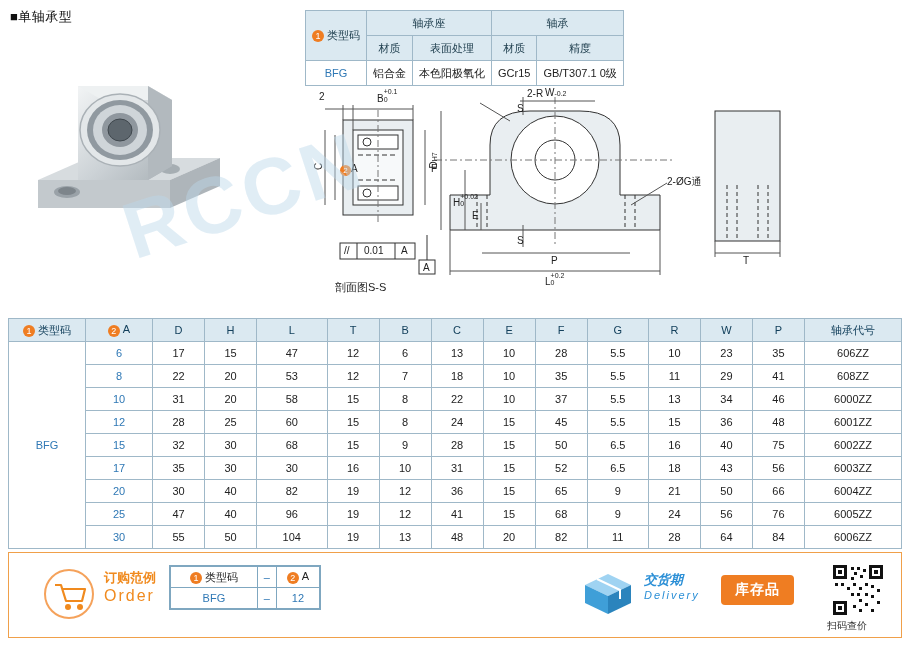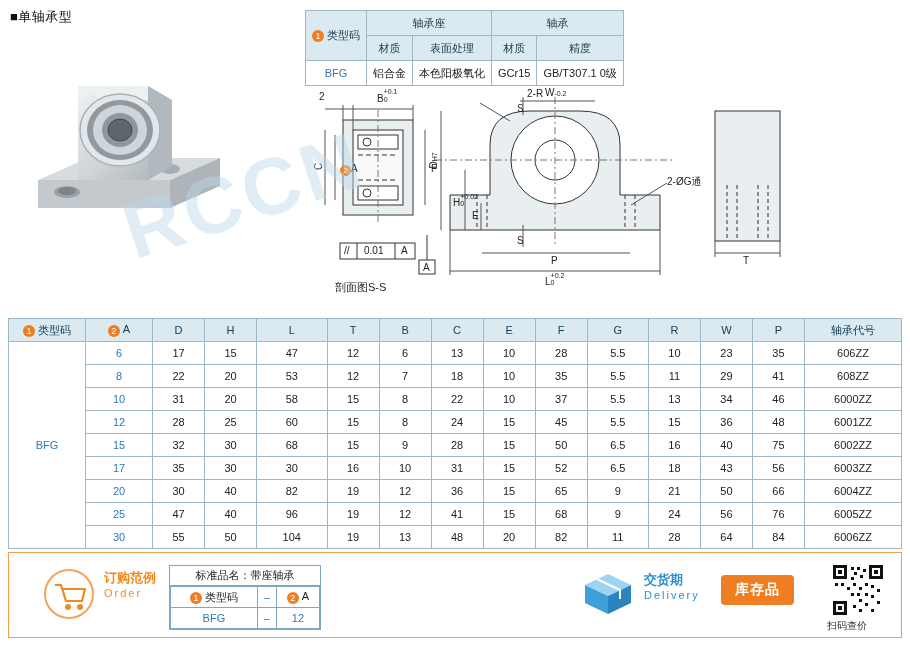--- a/index.html
+++ b/index.html
@@ -73,36 +73,36 @@
   table.dim td.acol{color:#2f78b5;}
   table.dim td.typecol{color:#2f78b5;vertical-align:middle;}
 
   
   .bottom{
     position:absolute;left:8px;top:552px;width:892px;height:84px;
     border:1px solid #f0a04a;border-radius:0;background:#fff;
   }
   .order-ico{position:absolute;left:30px;top:14px;width:60px;height:55px;}
   .order-txt{position:absolute;left:95px;top:16px;color:#f08a1e;font-size:13px;font-weight:bold;}
-  .order-txt small{display:block;font-size:11px;font-weight:normal;letter-spacing:2px;}
+  .order-txt small{display:block;font-size:16px;font-weight:normal;letter-spacing:2px;}
 
   .order-box{
     position:absolute;left:160px;top:12px;width:150px;
     border:1px solid #7fa7c0;font-size:11px;
   }
   .order-box .hdr{
     border-bottom:1px solid #7fa7c0;padding:2px 4px;text-align:center;background:#fff;
   }
   .order-box table{border-collapse:collapse;width:100%;}
   .order-box td{border:1px solid #7fa7c0;text-align:center;height:18px;}
   .order-box td.val{color:#2f78b5;}
   .order-box td.dash{width:16px;color:#2f78b5;}
 
   .deliv-ico{position:absolute;left:570px;top:16px;width:58px;height:50px;}
-  .deliv-txt{position:absolute;left:635px;top:18px;color:#2b8fd6;font-size:13px;font-weight:bold;}
+  .deliv-txt{position:absolute;left:635px;top:18px;color:#2b8fd6;font-size:13px;font-weight:bold;font-style:italic;}
   .deliv-txt small{display:block;font-size:11px;font-weight:normal;letter-spacing:2px;}
   .stock-btn{
     position:absolute;left:712px;top:22px;
     background:#ef7d22;color:#fff;font-size:14px;font-weight:bold;
     padding:6px 14px;border-radius:4px;letter-spacing:1px;
   }
   .qr{position:absolute;left:822px;top:10px;width:54px;height:54px;}
   .qr-label{position:absolute;left:818px;top:66px;font-size:10px;color:#333;}
 
   
@@ -487,21 +487,20 @@
         <circle cx="29" cy="40" r="3" fill="#f08a1e"></circle>
         <circle cx="41" cy="40" r="3" fill="#f08a1e"></circle>
       </svg>
     </div>
     <div class="order-txt">
       <span>订购范例</span>
       <small>Order</small>
     </div>
 
     <div class="order-box">
-      <div class="hdr">标准品名：带座轴承</div>
       <table>
         <tbody>
             <tr>
           <td>
             <span class="numbadge">1</span><span>类型码</span>
           </td>
           <td class="dash">–</td>
           <td>
             <span class="numbadge">2</span><span>A</span>
           </td>

